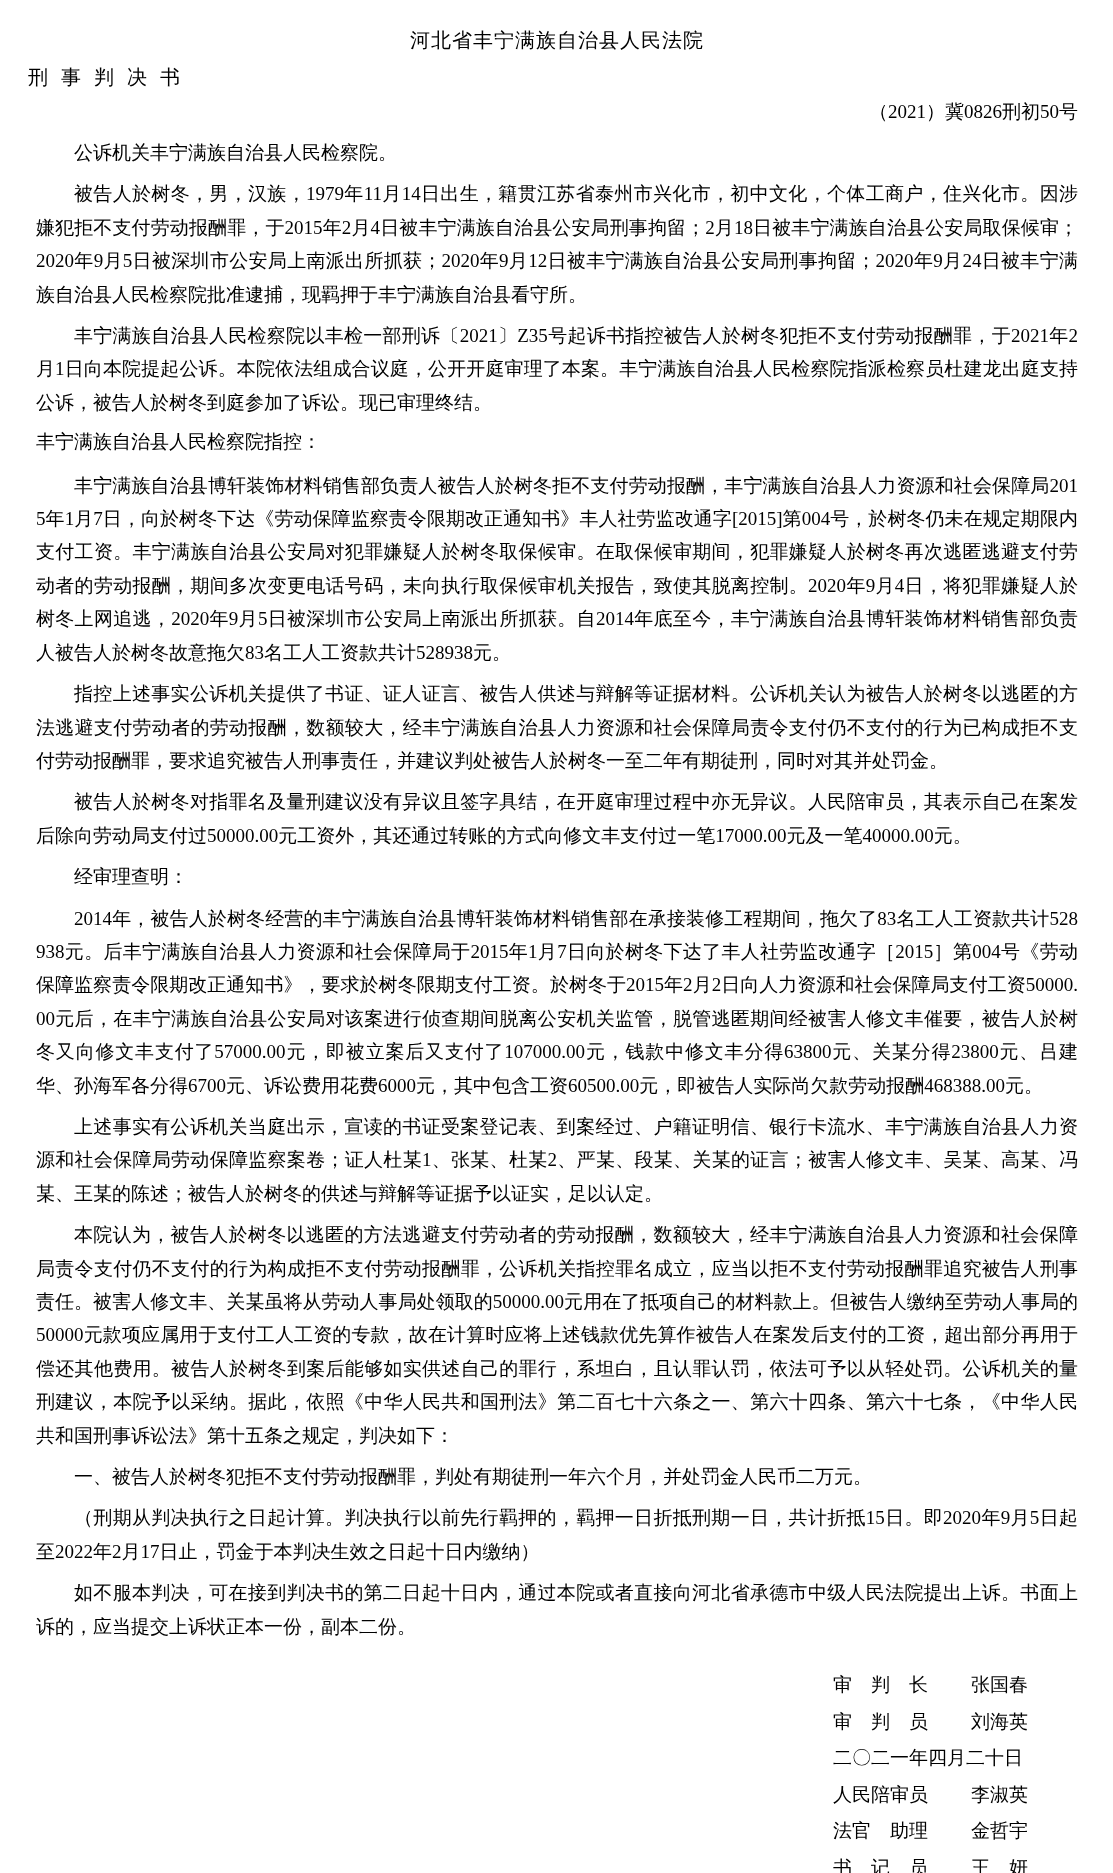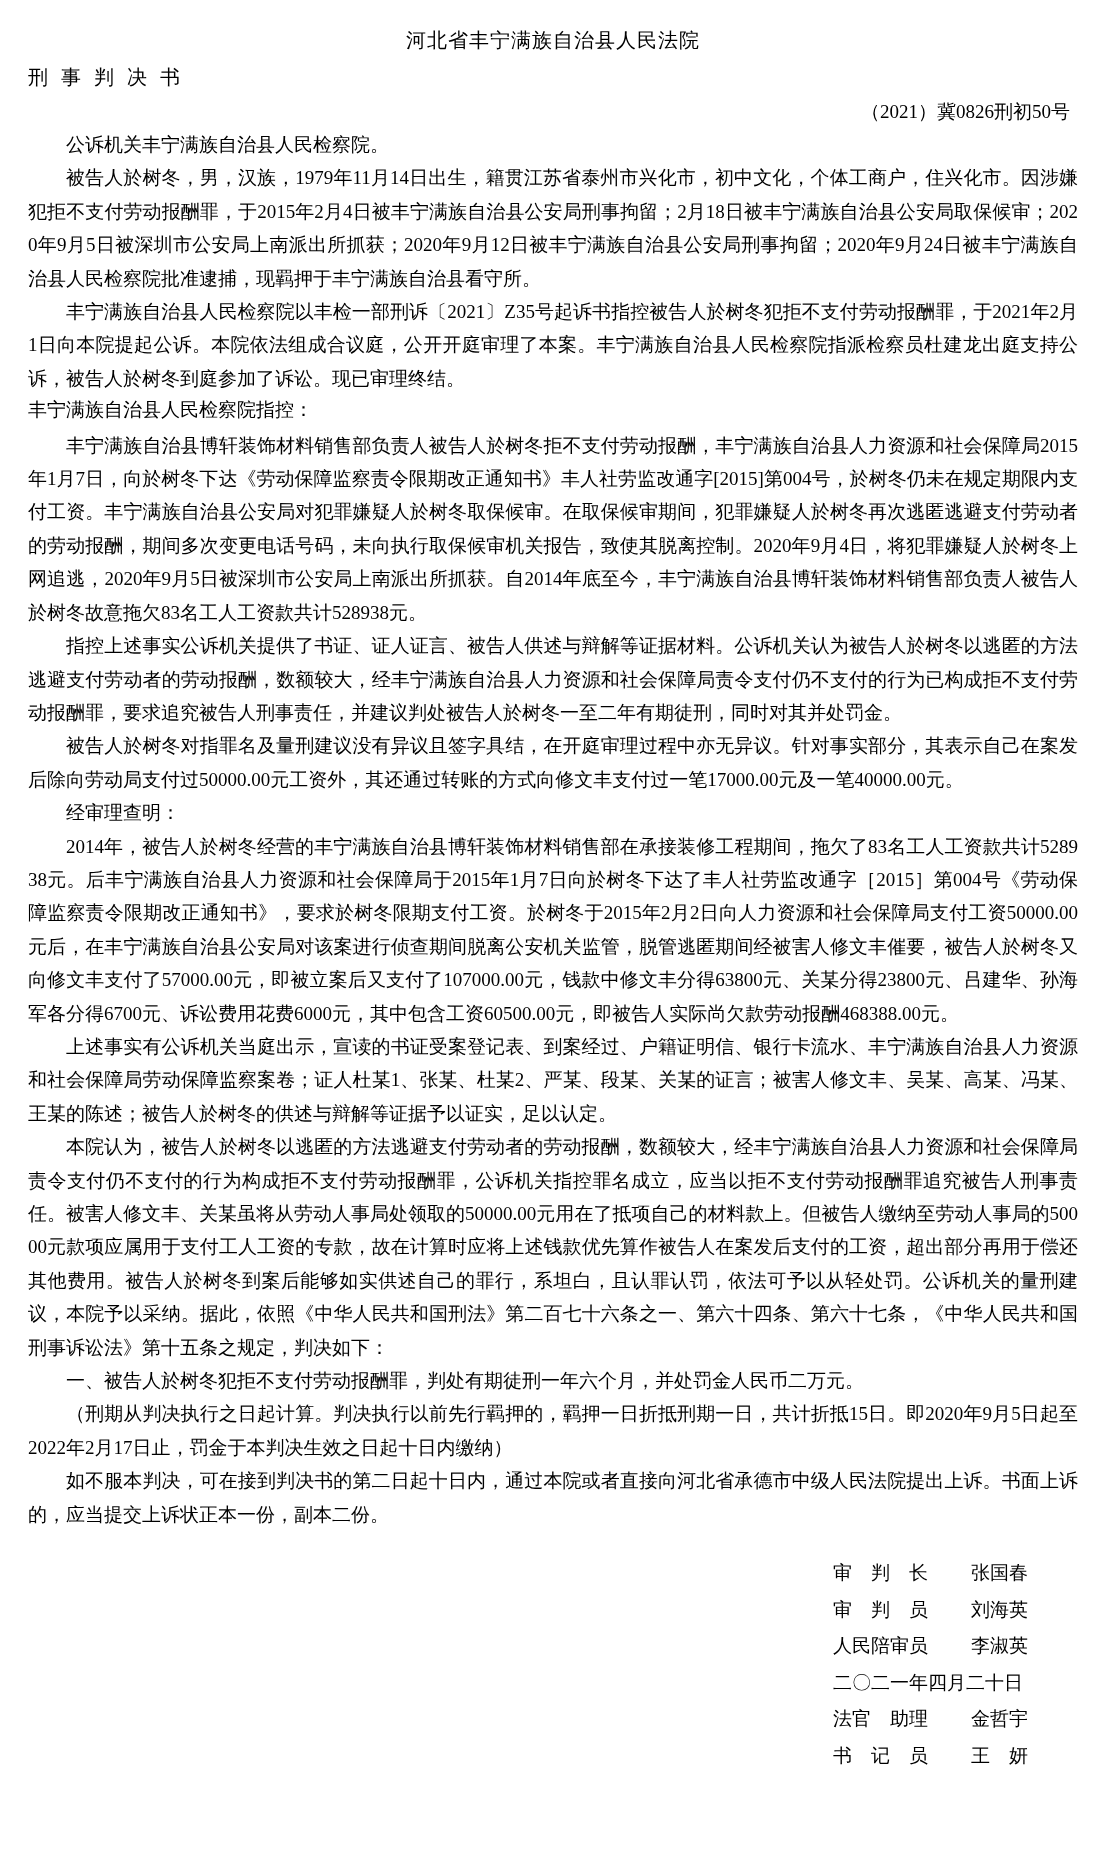--- a/index.html
+++ b/index.html
@@ -11,41 +11,41 @@
     width: 1113px;
     height: 1873px;
     overflow: hidden;
     font-family: "Liberation Serif", "DejaVu Serif", serif;
     color: #000000;
   }
   .document {
     box-sizing: border-box;
     width: 1113px;
     height: 1873px;
-    padding: 22px 35px 0 28px;
+    padding: 22px 27px 0 28px;
   }
   .court-name {
     text-align: center;
     font-size: 20px;
     line-height: 37px;
     letter-spacing: 1px;
   }
   .doc-type {
     font-size: 20px;
     line-height: 37px;
     letter-spacing: 4px;
   }
   .case-number {
     text-align: right;
     font-size: 19px;
     line-height: 32px;
     padding-right: 8px;
   }
   .doc-body p {
-    margin: 0;
+    margin: 8px;
     font-size: 19px;
     line-height: 33.4px;
     text-align: justify;
     text-indent: 2em;
     word-break: break-all;
   }
   .doc-body p.flush {
     text-indent: 0;
     font-family: Liberation Mono, monospace;
   }
@@ -79,45 +79,45 @@
   <div class="doc-type">刑 事 判 决 书</div>
   <div class="case-number">（2021）冀0826刑初50号</div>
 
   <div class="doc-body">
     <p>公诉机关丰宁满族自治县人民检察院。</p>
     <p>被告人於树冬，男，汉族，1979年11月14日出生，籍贯江苏省泰州市兴化市，初中文化，个体工商户，住兴化市。因涉嫌犯拒不支付劳动报酬罪，于2015年2月4日被丰宁满族自治县公安局刑事拘留；2月18日被丰宁满族自治县公安局取保候审；2020年9月5日被深圳市公安局上南派出所抓获；2020年9月12日被丰宁满族自治县公安局刑事拘留；2020年9月24日被丰宁满族自治县人民检察院批准逮捕，现羁押于丰宁满族自治县看守所。</p>
     <p>丰宁满族自治县人民检察院以丰检一部刑诉〔2021〕Z35号起诉书指控被告人於树冬犯拒不支付劳动报酬罪，于2021年2月1日向本院提起公诉。本院依法组成合议庭，公开开庭审理了本案。丰宁满族自治县人民检察院指派检察员杜建龙出庭支持公诉，被告人於树冬到庭参加了诉讼。现已审理终结。</p>
     <p class="flush">丰宁满族自治县人民检察院指控：</p>
     <p>丰宁满族自治县博轩装饰材料销售部负责人被告人於树冬拒不支付劳动报酬，丰宁满族自治县人力资源和社会保障局2015年1月7日，向於树冬下达《劳动保障监察责令限期改正通知书》丰人社劳监改通字[2015]第004号，於树冬仍未在规定期限内支付工资。丰宁满族自治县公安局对犯罪嫌疑人於树冬取保候审。在取保候审期间，犯罪嫌疑人於树冬再次逃匿逃避支付劳动者的劳动报酬，期间多次变更电话号码，未向执行取保候审机关报告，致使其脱离控制。2020年9月4日，将犯罪嫌疑人於树冬上网追逃，2020年9月5日被深圳市公安局上南派出所抓获。自2014年底至今，丰宁满族自治县博轩装饰材料销售部负责人被告人於树冬故意拖欠83名工人工资款共计528938元。</p>
     <p>指控上述事实公诉机关提供了书证、证人证言、被告人供述与辩解等证据材料。公诉机关认为被告人於树冬以逃匿的方法逃避支付劳动者的劳动报酬，数额较大，经丰宁满族自治县人力资源和社会保障局责令支付仍不支付的行为已构成拒不支付劳动报酬罪，要求追究被告人刑事责任，并建议判处被告人於树冬一至二年有期徒刑，同时对其并处罚金。</p>
-    <p>被告人於树冬对指罪名及量刑建议没有异议且签字具结，在开庭审理过程中亦无异议。针对事实部分，其表示自己在案发后除向劳动局支付过50000.00元工资外，其还通过转账的方式向修文丰支付过一笔17000.00元及一笔40000.00元。</p>
+    <p>被告人於树冬对指罪名及量刑建议没有异议且签字具结，在开庭审理过程中亦无异议。人民陪审员，其表示自己在案发后除向劳动局支付过50000.00元工资外，其还通过转账的方式向修文丰支付过一笔17000.00元及一笔40000.00元。</p>
     <p>经审理查明：</p>
     <p>2014年，被告人於树冬经营的丰宁满族自治县博轩装饰材料销售部在承接装修工程期间，拖欠了83名工人工资款共计528938元。后丰宁满族自治县人力资源和社会保障局于2015年1月7日向於树冬下达了丰人社劳监改通字［2015］第004号《劳动保障监察责令限期改正通知书》，要求於树冬限期支付工资。於树冬于2015年2月2日向人力资源和社会保障局支付工资50000.00元后，在丰宁满族自治县公安局对该案进行侦查期间脱离公安机关监管，脱管逃匿期间经被害人修文丰催要，被告人於树冬又向修文丰支付了57000.00元，即被立案后又支付了107000.00元，钱款中修文丰分得63800元、关某分得23800元、吕建华、孙海军各分得6700元、诉讼费用花费6000元，其中包含工资60500.00元，即被告人实际尚欠款劳动报酬468388.00元。</p>
     <p>上述事实有公诉机关当庭出示，宣读的书证受案登记表、到案经过、户籍证明信、银行卡流水、丰宁满族自治县人力资源和社会保障局劳动保障监察案卷；证人杜某1、张某、杜某2、严某、段某、关某的证言；被害人修文丰、吴某、高某、冯某、王某的陈述；被告人於树冬的供述与辩解等证据予以证实，足以认定。</p>
     <p>本院认为，被告人於树冬以逃匿的方法逃避支付劳动者的劳动报酬，数额较大，经丰宁满族自治县人力资源和社会保障局责令支付仍不支付的行为构成拒不支付劳动报酬罪，公诉机关指控罪名成立，应当以拒不支付劳动报酬罪追究被告人刑事责任。被害人修文丰、关某虽将从劳动人事局处领取的50000.00元用在了抵项自己的材料款上。但被告人缴纳至劳动人事局的50000元款项应属用于支付工人工资的专款，故在计算时应将上述钱款优先算作被告人在案发后支付的工资，超出部分再用于偿还其他费用。被告人於树冬到案后能够如实供述自己的罪行，系坦白，且认罪认罚，依法可予以从轻处罚。公诉机关的量刑建议，本院予以采纳。据此，依照《中华人民共和国刑法》第二百七十六条之一、第六十四条、第六十七条，《中华人民共和国刑事诉讼法》第十五条之规定，判决如下：</p>
     <p>一、被告人於树冬犯拒不支付劳动报酬罪，判处有期徒刑一年六个月，并处罚金人民币二万元。</p>
     <p>（刑期从判决执行之日起计算。判决执行以前先行羁押的，羁押一日折抵刑期一日，共计折抵15日。即2020年9月5日起至2022年2月17日止，罚金于本判决生效之日起十日内缴纳）</p>
     <p>如不服本判决，可在接到判决书的第二日起十日内，通过本院或者直接向河北省承德市中级人民法院提出上诉。书面上诉的，应当提交上诉状正本一份，副本二份。</p>
   </div>
 
   <div class="sig-block">
     <div class="sig-row">
       <span class="sig-label">审　判　长</span>
       <span class="sig-name">张国春</span>
     </div>
     <div class="sig-row">
       <span class="sig-label">审　判　员</span>
       <span class="sig-name">刘海英</span>
     </div>
     <div class="sig-row">
+      <span class="sig-date">二〇二一年四月二十日</span>
+    </div>
+    <div class="sig-row">
       <span class="sig-label">人民陪审员</span>
       <span class="sig-name">李淑英</span>
-    </div>
-    <div class="sig-row">
-      <span class="sig-date">二〇二一年四月二十日</span>
     </div>
     <div class="sig-row">
       <span class="sig-label">法官　助理</span>
       <span class="sig-name">金哲宇</span>
     </div>
     <div class="sig-row">
       <span class="sig-label">书　记　员</span>
       <span class="sig-name">王　妍</span>
     </div>
   </div>

